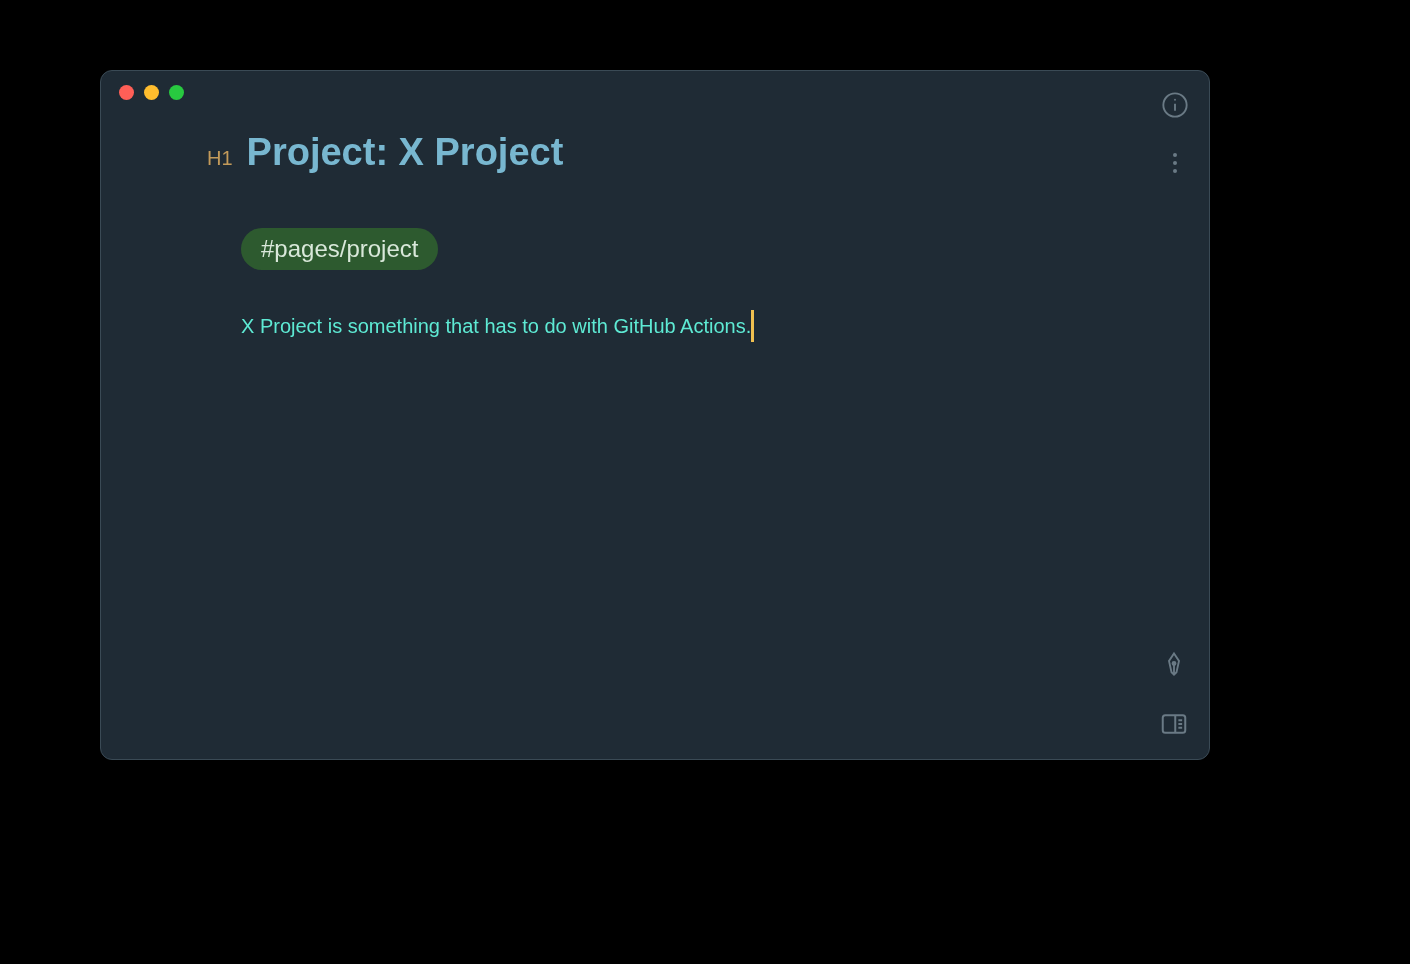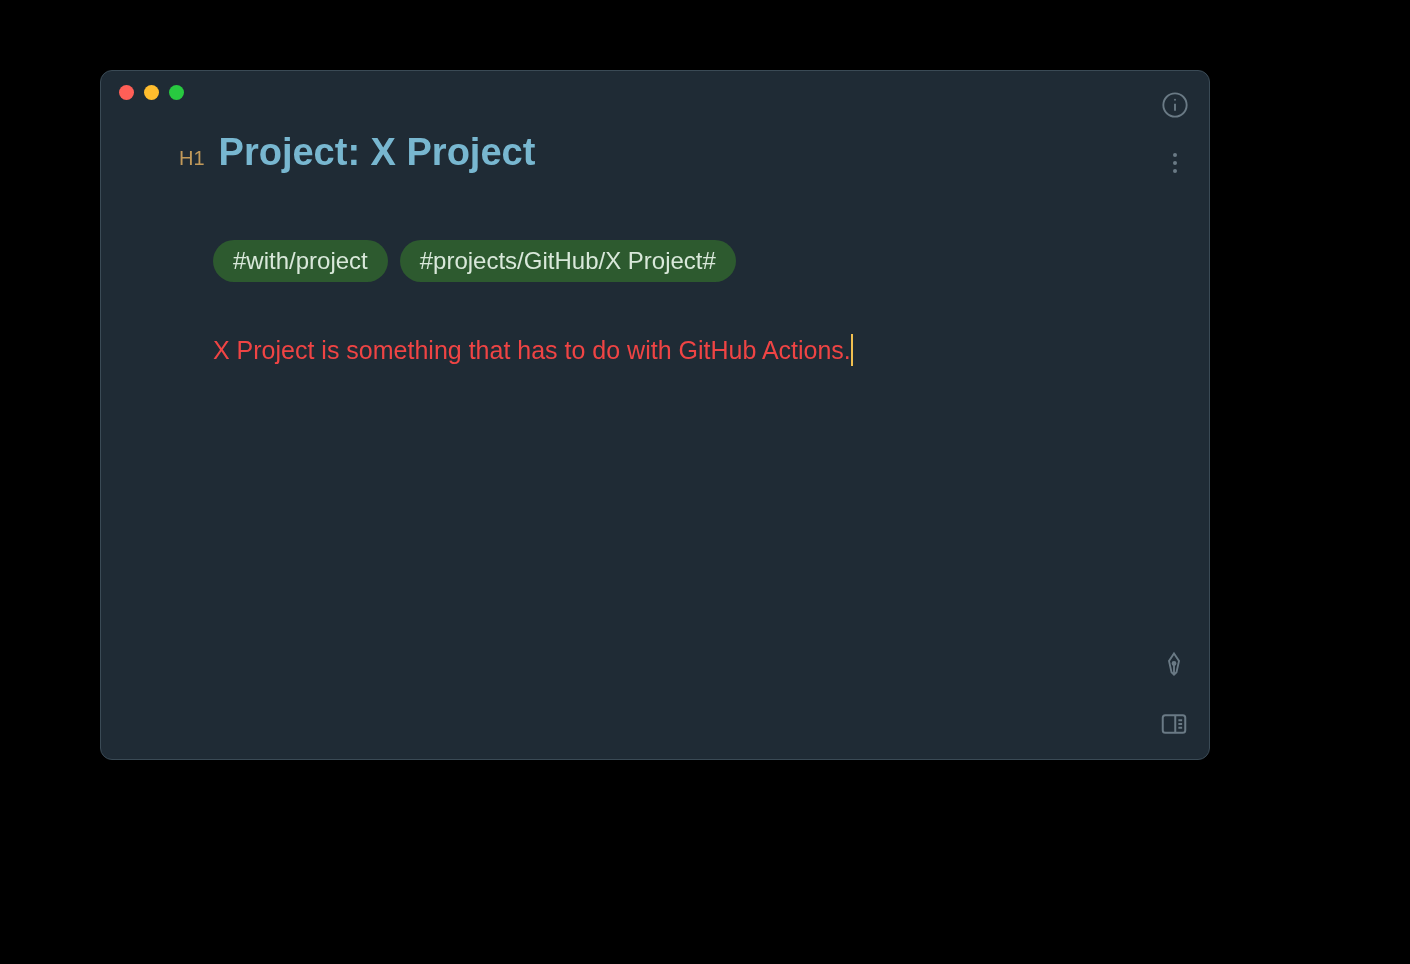--- a/index.html
+++ b/index.html
@@ -74,24 +74,24 @@
       position: absolute;
       right: 20px;
       bottom: 20px;
       display: flex;
       flex-direction: column;
       gap: 28px;
       align-items: center;
     }
 
     .content {
-      padding: 60px 90px 40px 78px;
-      display: flex;
-      flex-direction: column;
-      gap: 36px;
+      padding: 60px 90px 40px 106px;
+      display: flex;
+      flex-direction: column;
+      gap: 24px;
     }
 
     .heading-row {
       display: flex;
       align-items: baseline;
       gap: 14px;
     }
 
     .heading-marker {
       color: #c29a5a;
@@ -124,22 +124,22 @@
     }
 
     .body-text-row {
       padding-left: 34px;
       margin-top: 16px;
       display: flex;
       align-items: center;
     }
 
     .body-text {
-      color: #ef4444;
-      font-size: 25px;
+      color: #5eead4;
+      font-size: 20px;
       font-weight: 400;
     }
 
     .cursor {
       display: inline-block;
       width: 2.5px;
       height: 32px;
       background: #f0c050;
       margin-left: 0px;
       vertical-align: middle;
@@ -192,22 +192,21 @@
   </div>
 
   <div class="content">
 
     <div class="heading-row">
       <span class="heading-marker">H1</span>
       <span class="heading-text">Project: X Project</span>
     </div>
 
     <div class="tags-row">
-      <span class="tag">#with/project</span>
-      <span class="tag">#projects/GitHub/X Project#</span>
+      <span class="tag">#pages/project</span>
     </div>
 
     <div class="body-text-row">
       <span class="body-text">X Project is something that has to do with GitHub Actions.</span>
         <span class="cursor"></span>
     </div>
 
   </div>
 
 </div>

